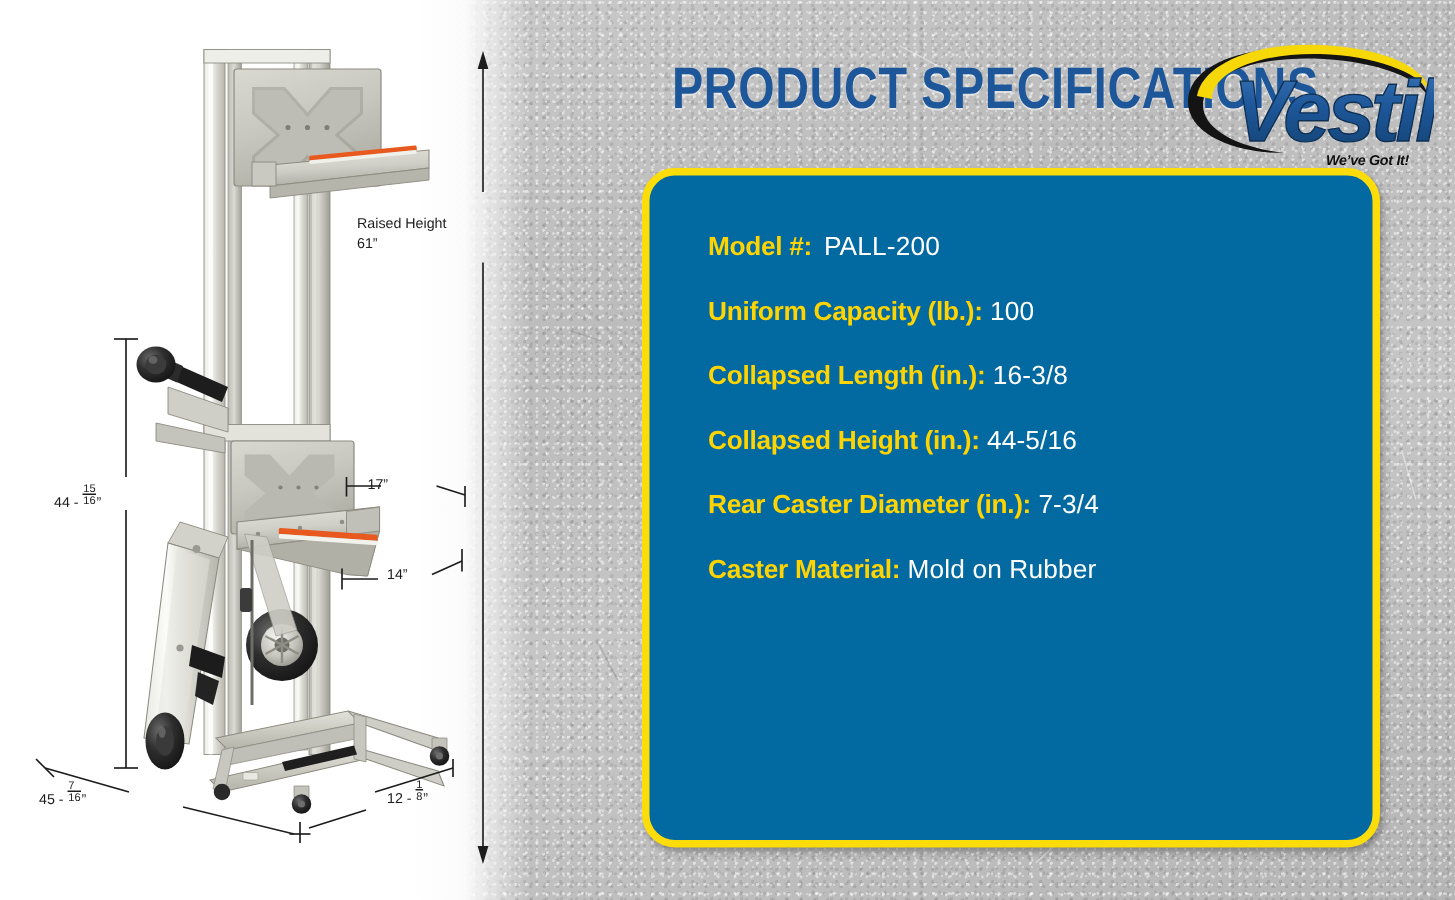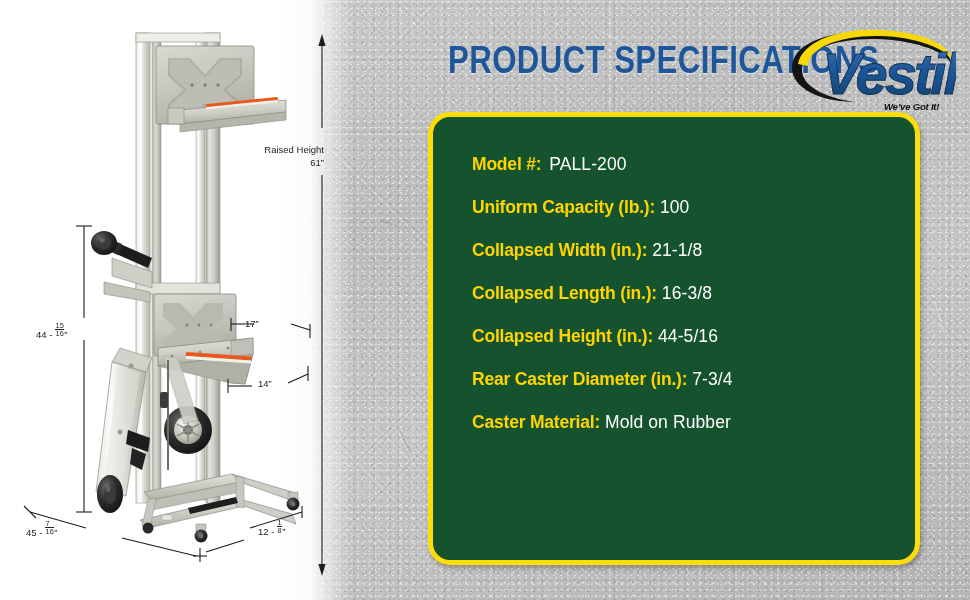--- a/index.html
+++ b/index.html
@@ -54,21 +54,21 @@
     text-shadow:0 1px 0 rgba(255,255,255,.5);
   }
 
   
   #logo { position:absolute; left:356px; top:-4px; width:176px; height:92px;text-align:center; }
   #logo svg { display:block; }
 
   
   #spec-panel {
     position:absolute; left:428px; top:112px; width:492px; height:453px;
-    background:#14532d;
+    background:#0369a1;
     border:5px solid #fcdd09;
     border-radius:22px;
     box-shadow:2px 3px 5px rgba(0,0,0,.30);
   }
   #spec-list {
     position:absolute; left:39px; top:26px; right:10px;
   }
   .spec-row {
     height:43px; line-height:43px; white-space:nowrap;
     font-size:17.5px;
@@ -87,21 +87,21 @@
   #product { position:absolute; left:0; top:0; width:352px; height:600px; }
   #product svg { display:block; }
 
   
   .dim {
     position:absolute;
     font-family:"Liberation Sans", sans-serif;
     font-size:9.5px; color:#1c1c1c; white-space:nowrap;
     letter-spacing:0;
   }
-  .dim.c { text-align:right; }
+  .dim.c { text-align:left; }
   .dim .frac {
     display:inline-block; font-size:7.4px; line-height:1;
     vertical-align:.18em; 
   }
   .dim .frac .num { display:block; border-bottom:.8px solid #1c1c1c; padding:0 .5px; }
   .dim .frac .den { display:block; padding:0 .5px; }
   .dim b { font-weight:normal;margin-top:44px; }
   #dim-raised { left:238px; top:143px; width:86px; line-height:13px; font-size:9.5px; }
   #dim-left   { left:36px;  top:322px; }
   #dim-17     { left:245px; top:318px; }
@@ -386,19 +386,18 @@
 
       <text x="104" y="86" font-family="'Liberation Sans', sans-serif" font-size="9.5" font-weight="bold" font-style="italic" fill="#0f0f0f" letter-spacing="-.2">We’ve Got It!</text>
     </svg>
   </div>
 </div>
 
 <div id="spec-panel">
   <div id="spec-list">
       <div class="spec-row wide"><span class="spec-label">Model #:</span> <span class="spec-value">PALL-200</span></div>
       <div class="spec-row"><span class="spec-label">Uniform Capacity (lb.):</span> <span class="spec-value">100</span></div>
-      <div class="spec-row"><span class="spec-label">Collapsed Width (in.):</span> <span class="spec-value">21-1/8</span></div>
       <div class="spec-row"><span class="spec-label">Collapsed Length (in.):</span> <span class="spec-value">16-3/8</span></div>
       <div class="spec-row"><span class="spec-label">Collapsed Height (in.):</span> <span class="spec-value">44-5/16</span></div>
       <div class="spec-row"><span class="spec-label">Rear Caster Diameter (in.):</span> <span class="spec-value">7-3/4</span></div>
       <div class="spec-row"><span class="spec-label">Caster Material:</span> <span class="spec-value">Mold on Rubber</span></div>
     </div>
 </div>
 
 </body></html>

